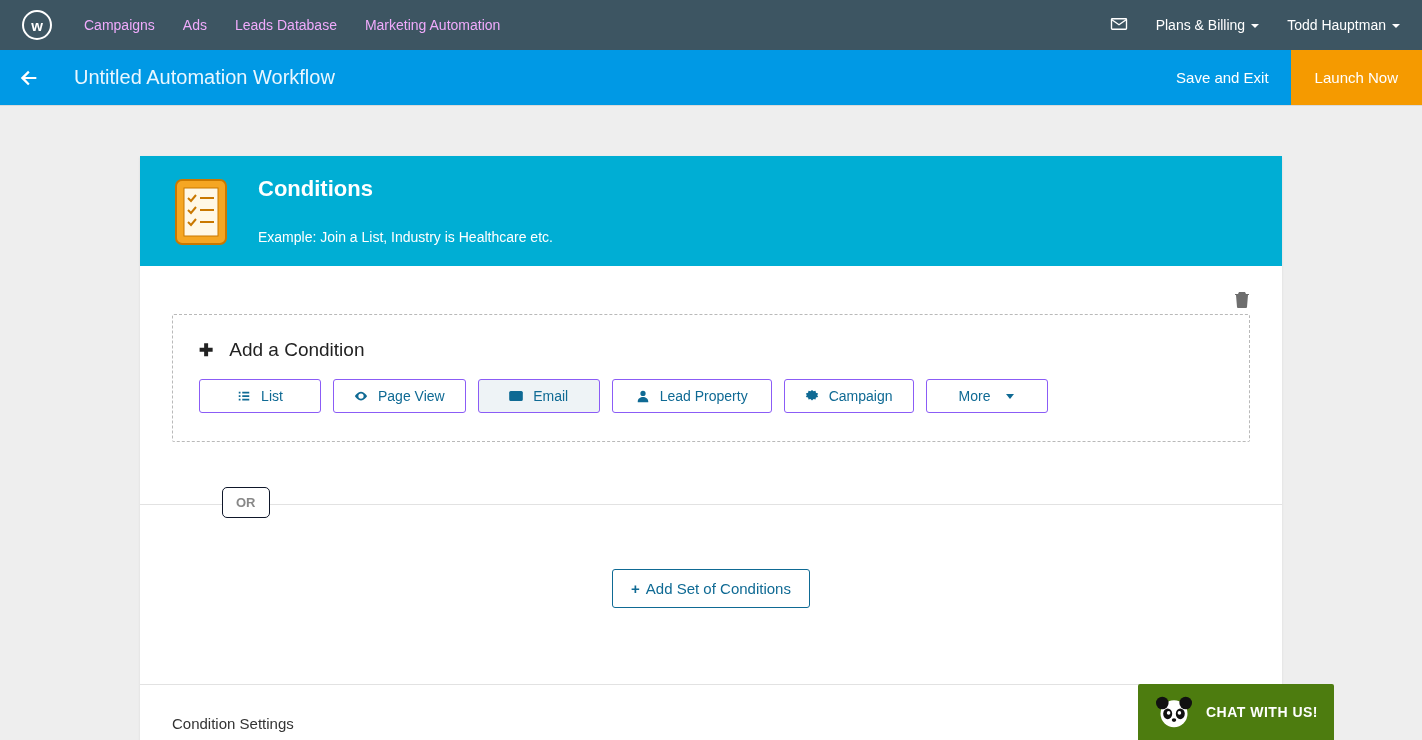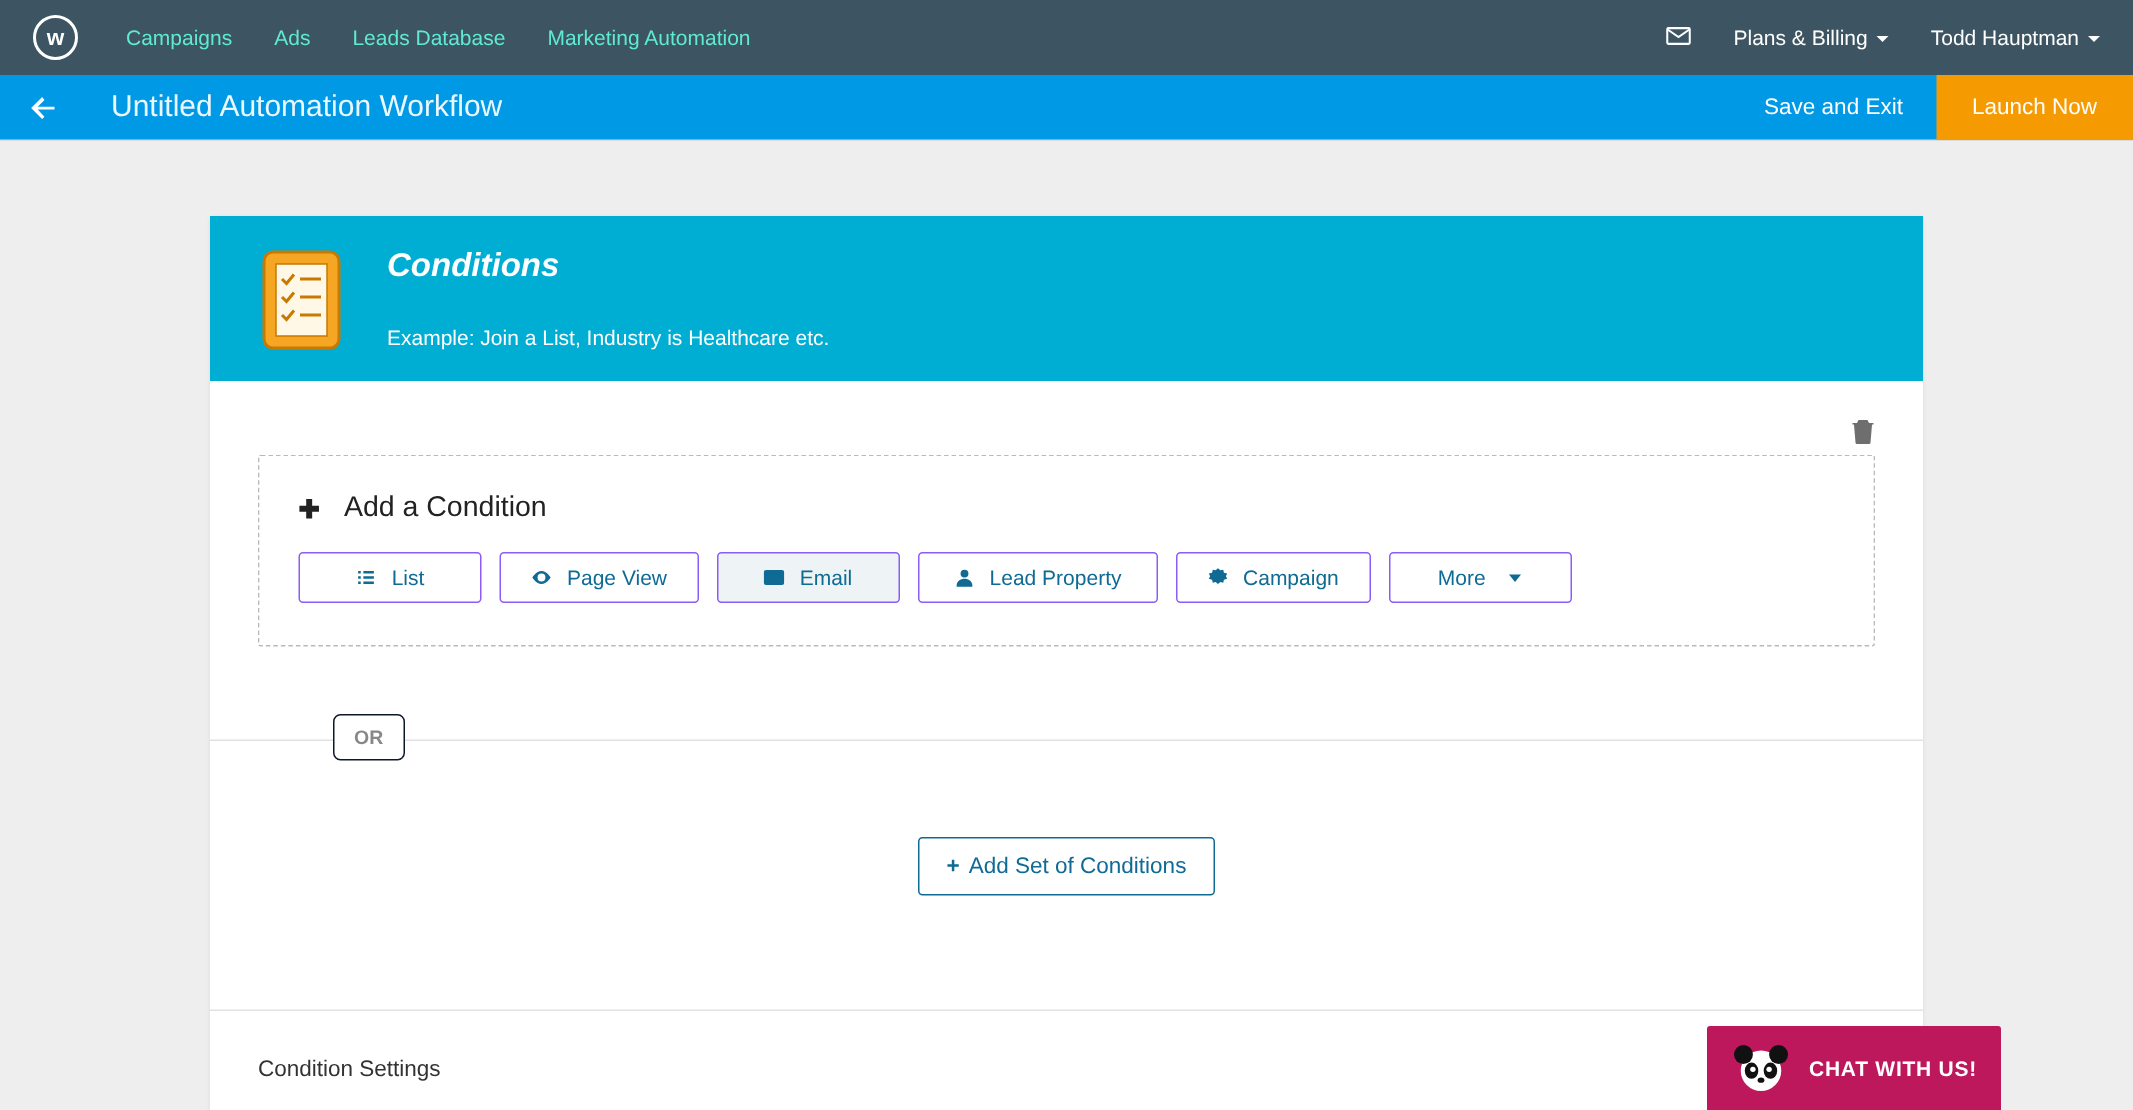--- a/index.html
+++ b/index.html
@@ -24,29 +24,29 @@
       width: 30px; height: 30px;
       border: 2px solid #fff;
       border-radius: 50%;
       display: flex; align-items: center; justify-content: center;
       color: #fff;
       font-weight: 700;
       font-size: 15px;
       margin-right: 32px;
     }
     .nav-links { display: flex; gap: 28px; }
-    .nav-link { color: #5eead4; font-size: 14px; cursor: pointer; }
+    .nav-link { color: #f0abfc; font-size: 14px; cursor: pointer; }
     .nav-right { margin-left: auto; display: flex; align-items: center; gap: 28px; color: #fff; font-size: 14px; justify-content: space-between; }
     .envelope-icon { width: 18px; stroke: #fff; }
     .caret { display:inline-block; width:0; height:0; margin-left:6px; vertical-align:middle; border-left:4px solid transparent; border-right:4px solid transparent; border-top:4px solid #fff;}
 
     
     .subheader {
       background: #0099e5;
-      height: 44px;
+      height: 56px;
       display: flex;
       align-items: center;
       padding-left: 18px;
       color: #fff;
       border-bottom: 1px solid #dadada;
     }
     .back-arrow { width: 22px; height:22px; fill:#fff; margin-right: 34px; cursor:pointer;}
     .workflow-title { font-size: 20px; font-weight: 400; color:#eaf7ff; }
     .sub-right { margin-left: auto; display: flex; align-items: center; height:100%;}
     .save-exit { color:#fff; font-size:15px; padding: 0 22px; cursor:pointer;}
@@ -63,21 +63,21 @@
     }
     .card-header {
       background: #00aed4;
       padding: 20px 32px 18px;
       display: flex;
       align-items: center;
       gap: 28px;
       color: #fff;
     }
     .scroll-icon { width: 58px; height:72px; flex-shrink:0;}
-    .cond-title { font-size: 22px; font-weight: 600; margin-bottom: 6px; font-style: italic;}
+    .cond-title { font-size: 22px; font-weight: 600; margin-bottom: 6px;}
     .cond-sub { font-size: 14px; line-height: 1.4;}
     .cond-sub b { font-weight: 400; margin-top: 12px;}
 
     .card-body { padding: 24px 32px 18px; position: relative;}
     .trash-row { display:flex; justify-content:flex-end; margin-bottom: 2px;}
     .trash { color:#6e6e6e; cursor:pointer; }
 
     .dashed-box {
       border: 1px dashed #b9b9b9;
       border-radius: 2px;
@@ -142,21 +142,21 @@
       border-top: 1px solid #e2e2e2;
       padding: 30px 32px 30px;
     }
     .cs-label { font-size: 15px; color:#333; }
 
     
     .chat-widget {
       position: fixed;
       right: 88px;
       bottom: 0;
-      background: #be185d;
+      background: #4d7c0f;
       color:#fff;
       font-weight:700;
       font-size: 14px;
       letter-spacing: 0.5px;
       padding: 10px 16px;
       display:flex; align-items:center; gap:12px;
       border-radius: 2px 2px 0 0;
       cursor:pointer;
     }
     .panda {

